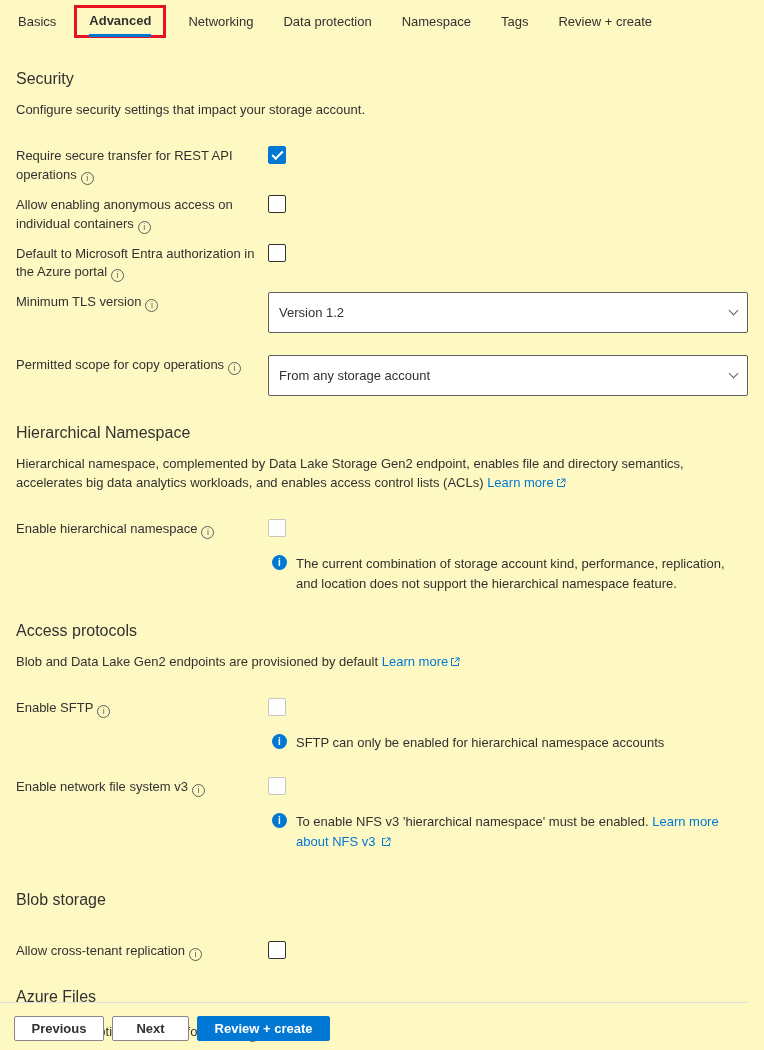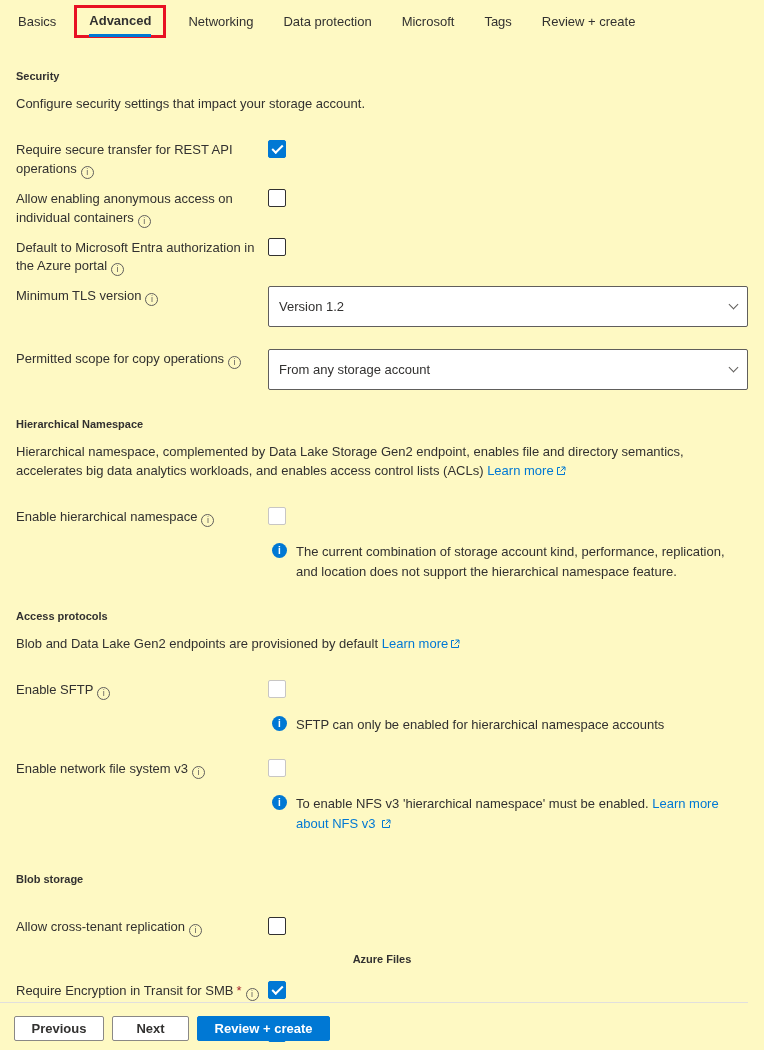--- a/index.html
+++ b/index.html
@@ -26,21 +26,21 @@
   }
   .tab-advanced-box .active-label {
     font-weight: bold;
     display: inline-block;
     border-bottom: 3px solid #0078d4;
     padding-bottom: 6px;
     margin-bottom: -10px;
   }
 
   
-  .section-title { font-size: 11px; font-weight: bold; color:#323130; margin-top: 28px; }
+  .section-title { font-size: 16px; font-weight: normal; color:#323130; margin-top: 28px; }
   .section-desc { margin-top: 13px; color:#323130; line-height: 1.45; max-width: 745px; }
   .rows { margin-top: 26px; }
   .row { display: flex; align-items: flex-start; margin-bottom: 10px; }
   .row.gap-lg { margin-bottom: 22px; }
   .row .label {
     width: 252px; flex: none; line-height: 1.45; padding-top: 1px; color:#323130;
   }
   .row .control { flex: 1; }
 
   
@@ -119,21 +119,21 @@
 
 <div class="page">
 
   <div class="tabbar">
     <div class="tab">Basics</div>
     <div class="tab-advanced-box">
       <span class="active-label">Advanced</span>
     </div>
     <div class="tab">Networking</div>
     <div class="tab">Data protection</div>
-    <div class="tab">Microsoft</div>
+    <div class="tab">Namespace</div>
     <div class="tab">Tags</div>
     <div class="tab">Review + create</div>
   </div>
 
   <div class="content">
 
     <div class="section-title">Security</div>
     <div class="section-desc">Configure security settings that impact your storage account.</div>
 
     <div class="rows">
@@ -268,21 +268,21 @@
       <div class="row">
         <div class="label">
           <span>Allow cross-tenant replication</span><span class="info-o"></span>
         </div>
         <div class="control">
           <span class="checkbox"></span>
         </div>
       </div>
     </div>
 
-    <div class="section-title" style="margin-top:15px;text-align:center;">Azure Files</div>
+    <div class="section-title" style="margin-top:26px;">Azure Files</div>
     <div class="rows" style="margin-top:16px;">
       <div class="row gap-lg">
         <div class="label">
           <span>Require Encryption in Transit for SMB</span><span class="req">*</span><span class="info-o"></span>
         </div>
         <div class="control">
           <span class="checkbox checked"></span>
         </div>
       </div>
       <div class="row">

